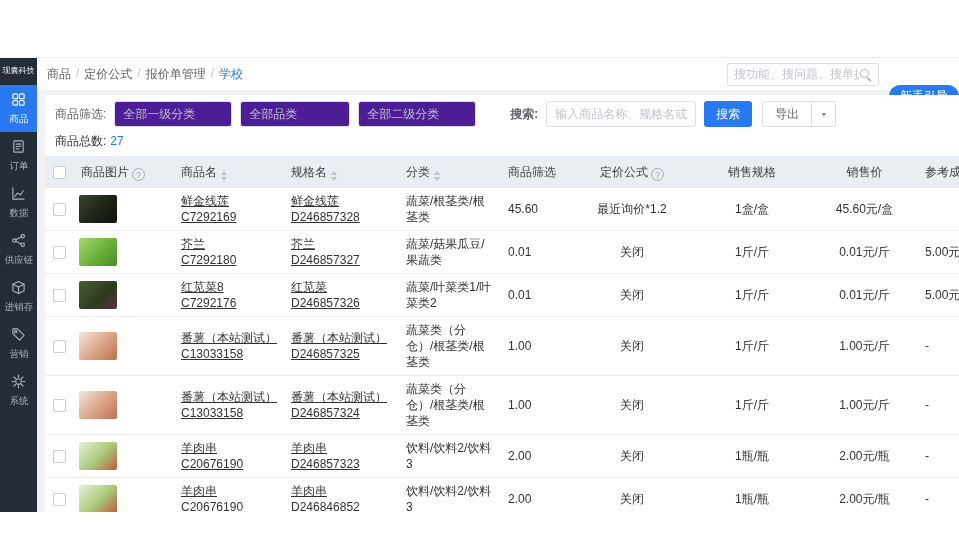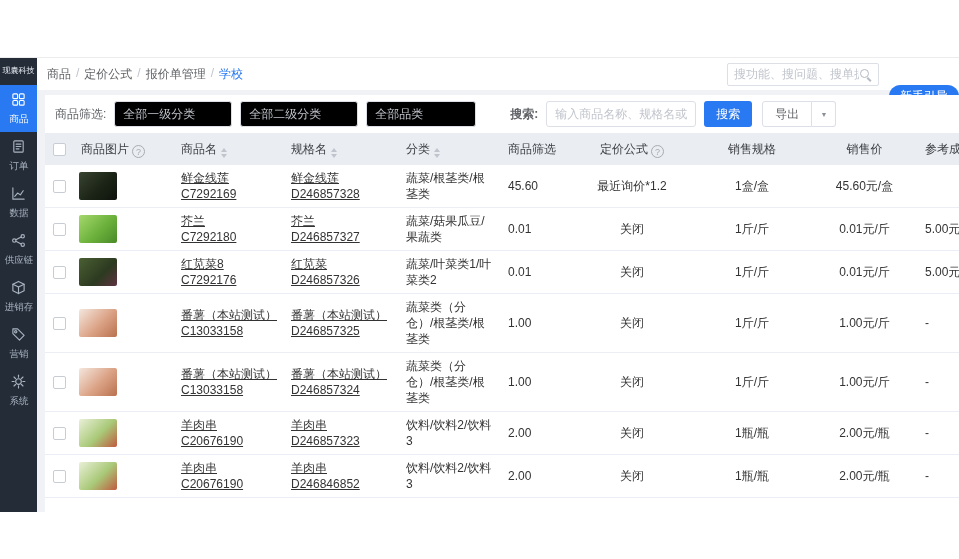--- a/index.html
+++ b/index.html
@@ -40,21 +40,21 @@
                      background: #b3b9c2; transform: rotate(45deg); transform-origin: 0 0; }
   .guide-btn { height: 23px; line-height: 23px; background: #2979f2; color: #fff; border: none;
                border-radius: 12px; padding: 0 11px; margin-left: 10px; font-size: 12px; cursor: pointer; margin-top: 45px; }
 
   
   .card { flex: 1; min-height: 0; background: #fff; margin: 5px 0 0 8px; display: flex; flex-direction: column; overflow: hidden; }
   .filter-row { flex-shrink: 0; display: flex; align-items: center; gap: 8px; padding: 6px 10px; }
   .filter-label, .search-label { color: #606266; white-space: nowrap; }
   .search-label { margin-left: 26px; font-weight: bold; }
   .select-box { width: 118px; height: 26px; border: 1px solid #dcdfe6; border-radius: 3px;
-                display: flex; align-items: center; padding: 0 8px; color: #c0c4cc; background: #000000;
+                display: flex; align-items: center; padding: 0 8px; color: #c0c4cc; background: #4c1d95;
                 white-space: nowrap; overflow: hidden; cursor: pointer; }
   .select-box.small { width: 110px; }
   .filter-search { width: 150px; height: 26px; border: 1px solid #dcdfe6; border-radius: 3px;
                    padding: 0 8px; font: inherit; color: #333; outline: none; }
   .filter-search::placeholder { color: #c0c4cc; }
   .btn-primary { height: 26px; background: #2979f2; color: #fff; border: none; border-radius: 3px;
                  padding: 0 12px; font: inherit; cursor: pointer; }
   .split { display: flex; margin-left: 2px; }
   .btn-export { height: 26px; background: #fff; border: 1px solid #dcdfe6; border-radius: 3px 0 0 3px;
                 padding: 0 12px; font: inherit; color: #606266; cursor: pointer; }
@@ -187,31 +187,34 @@
         </div>
         <button class="guide-btn">新手引导</button>
       </div>
     </div>
 
     <div class="card">
 
       <div class="filter-row">
         <span class="filter-label">商品筛选:</span>
         <div class="select-box">全部一级分类</div>
+        <div class="select-box small">全部品类</div>
         <div class="select-box">全部二级分类</div>
-        <div class="select-box small">全部品类</div>
         <span class="search-label">搜索:</span>
         <input class="filter-search" placeholder="输入商品名称、规格名或ID" style="">
         <button class="btn-primary">搜索</button>
         <span class="split">
           <button class="btn-export">导出</button>
           <button class="btn-caret"><span>▼</span></button>
         </span>
       </div>
 
+      <div class="total-row">
+        <span>商品总数:</span><span class="total-count">27</span>
+      </div>
 
       <div class="table-wrap">
         <table>
           <colgroup>
             <col style="width:28px">
               <col style="width:100px">
               <col style="width:110px">
               <col style="width:115px">
             <col style="width:102px">
               <col style="width:72px">

